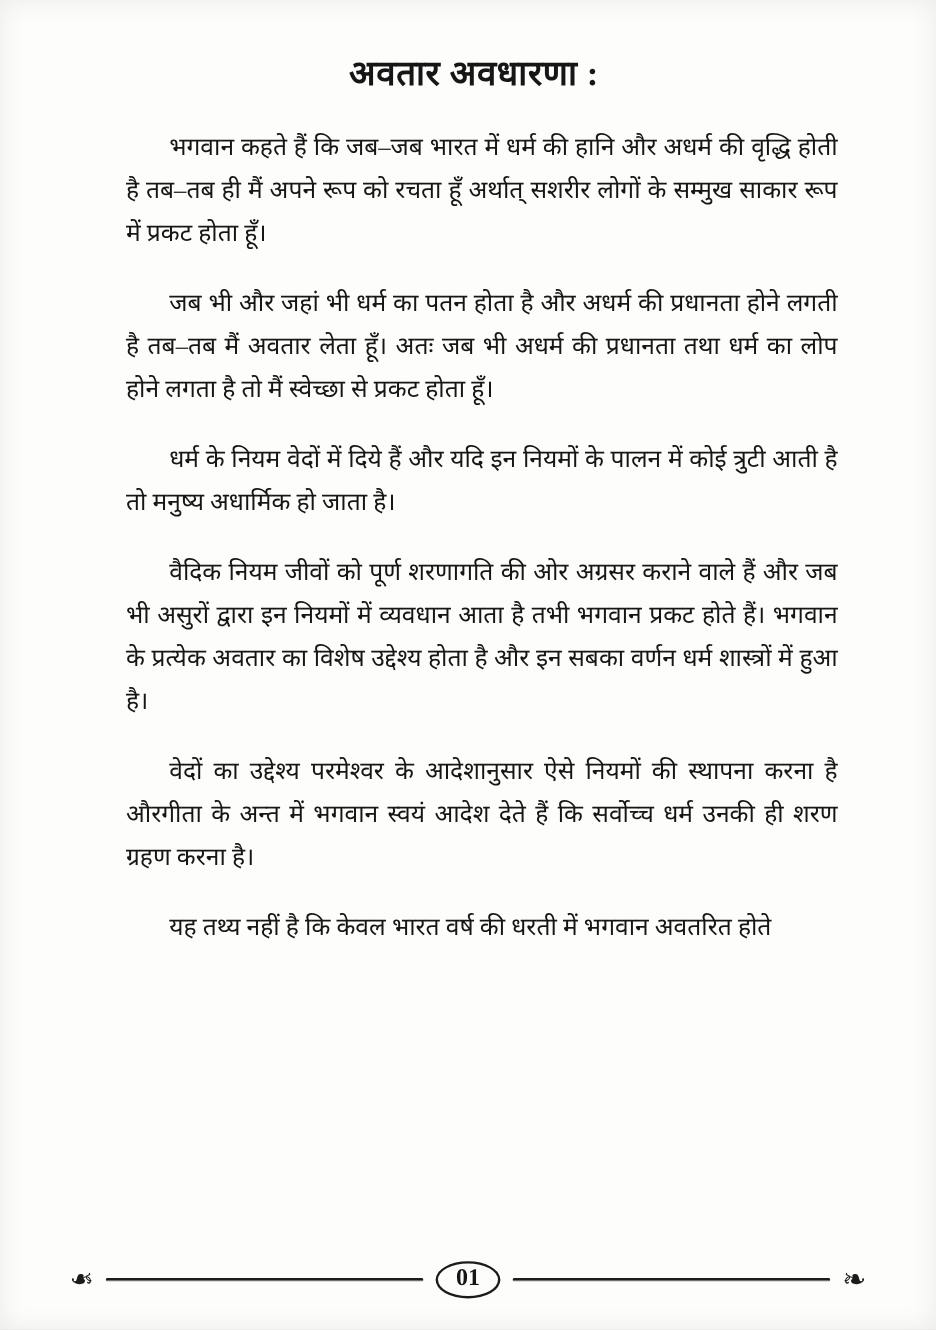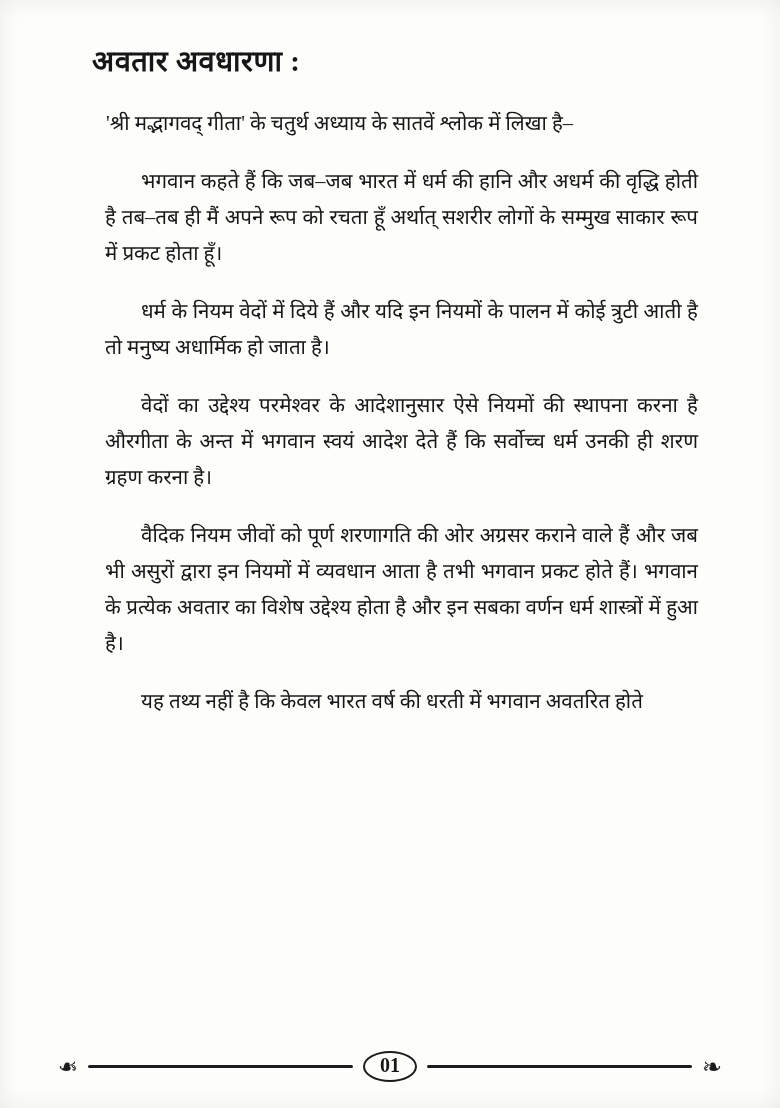--- a/index.html
+++ b/index.html
@@ -10,20 +10,21 @@
     margin: 0 auto;
     background: #fdfdfb;
     color: #161616;
     font-family: "Liberation Serif", "DejaVu Serif", serif;
     box-sizing: border-box;
     padding: 40px 82px 0 92px;
     overflow: hidden;
     box-shadow: inset 0 0 22px rgba(0,0,0,0.08);
   }
   .title {
+    text-align: center;
     font-size: 29px;
     font-weight: 700;
     letter-spacing: 0.5px;
     margin: 0 0 26px 0;
   }
   .intro {
     font-size: 20.5px;
     line-height: 36px;
     text-align: justify;
     text-indent: 14px;
@@ -75,27 +76,27 @@
     background: #fdfdfb;
   }
 </style>
 </head>
 <body>
 
 <div class="page">
 
   <h1 class="title">अवतार अवधारणा :</h1>
 
-  <p class="intro">'श्री मद्भागवद् गीता' के चतुर्थ अध्याय के सातवें श्लोक में लिखा है–</p>
 
 
   <p class="para">भगवान कहते हैं कि जब–जब भारत में धर्म की हानि और अधर्म की वृद्धि होती है तब–तब ही मैं अपने रूप को रचता हूँ अर्थात् सशरीर लोगों के सम्मुख साकार रूप में प्रकट होता हूँ।</p>
+  <p class="para">जब भी और जहां भी धर्म का पतन होता है और अधर्म की प्रधानता होने लगती है तब–तब मैं अवतार लेता हूँ। अतः जब भी अधर्म की प्रधानता तथा धर्म का लोप होने लगता है तो मैं स्वेच्छा से प्रकट होता हूँ।</p>
   <p class="para">धर्म के नियम वेदों में दिये हैं और यदि इन नियमों के पालन में कोई त्रुटी आती है तो मनुष्य अधार्मिक हो जाता है।</p>
+  <p class="para">वैदिक नियम जीवों को पूर्ण शरणागति की ओर अग्रसर कराने वाले हैं और जब भी असुरों द्वारा इन नियमों में व्यवधान आता है तभी भगवान प्रकट होते हैं। भगवान के प्रत्येक अवतार का विशेष उद्देश्य होता है और इन सबका वर्णन धर्म शास्त्रों में हुआ है।</p>
   <p class="para">वेदों का उद्देश्य परमेश्वर के आदेशानुसार ऐसे नियमों की स्थापना करना है औरगीता के अन्त में भगवान स्वयं आदेश देते हैं कि सर्वोच्च धर्म उनकी ही शरण ग्रहण करना है।</p>
-  <p class="para">वैदिक नियम जीवों को पूर्ण शरणागति की ओर अग्रसर कराने वाले हैं और जब भी असुरों द्वारा इन नियमों में व्यवधान आता है तभी भगवान प्रकट होते हैं। भगवान के प्रत्येक अवतार का विशेष उद्देश्य होता है और इन सबका वर्णन धर्म शास्त्रों में हुआ है।</p>
   <p class="para">यह तथ्य नहीं है कि केवल भारत वर्ष की धरती में भगवान अवतरित होते</p>
 
   <div class="footer">
     <span class="ornament flip">❧</span>
     <div class="rule"></div>
     <div class="page-number-badge">
       <span>01</span>
     </div>
     <div class="rule"></div>
     <span class="ornament">❧</span>

